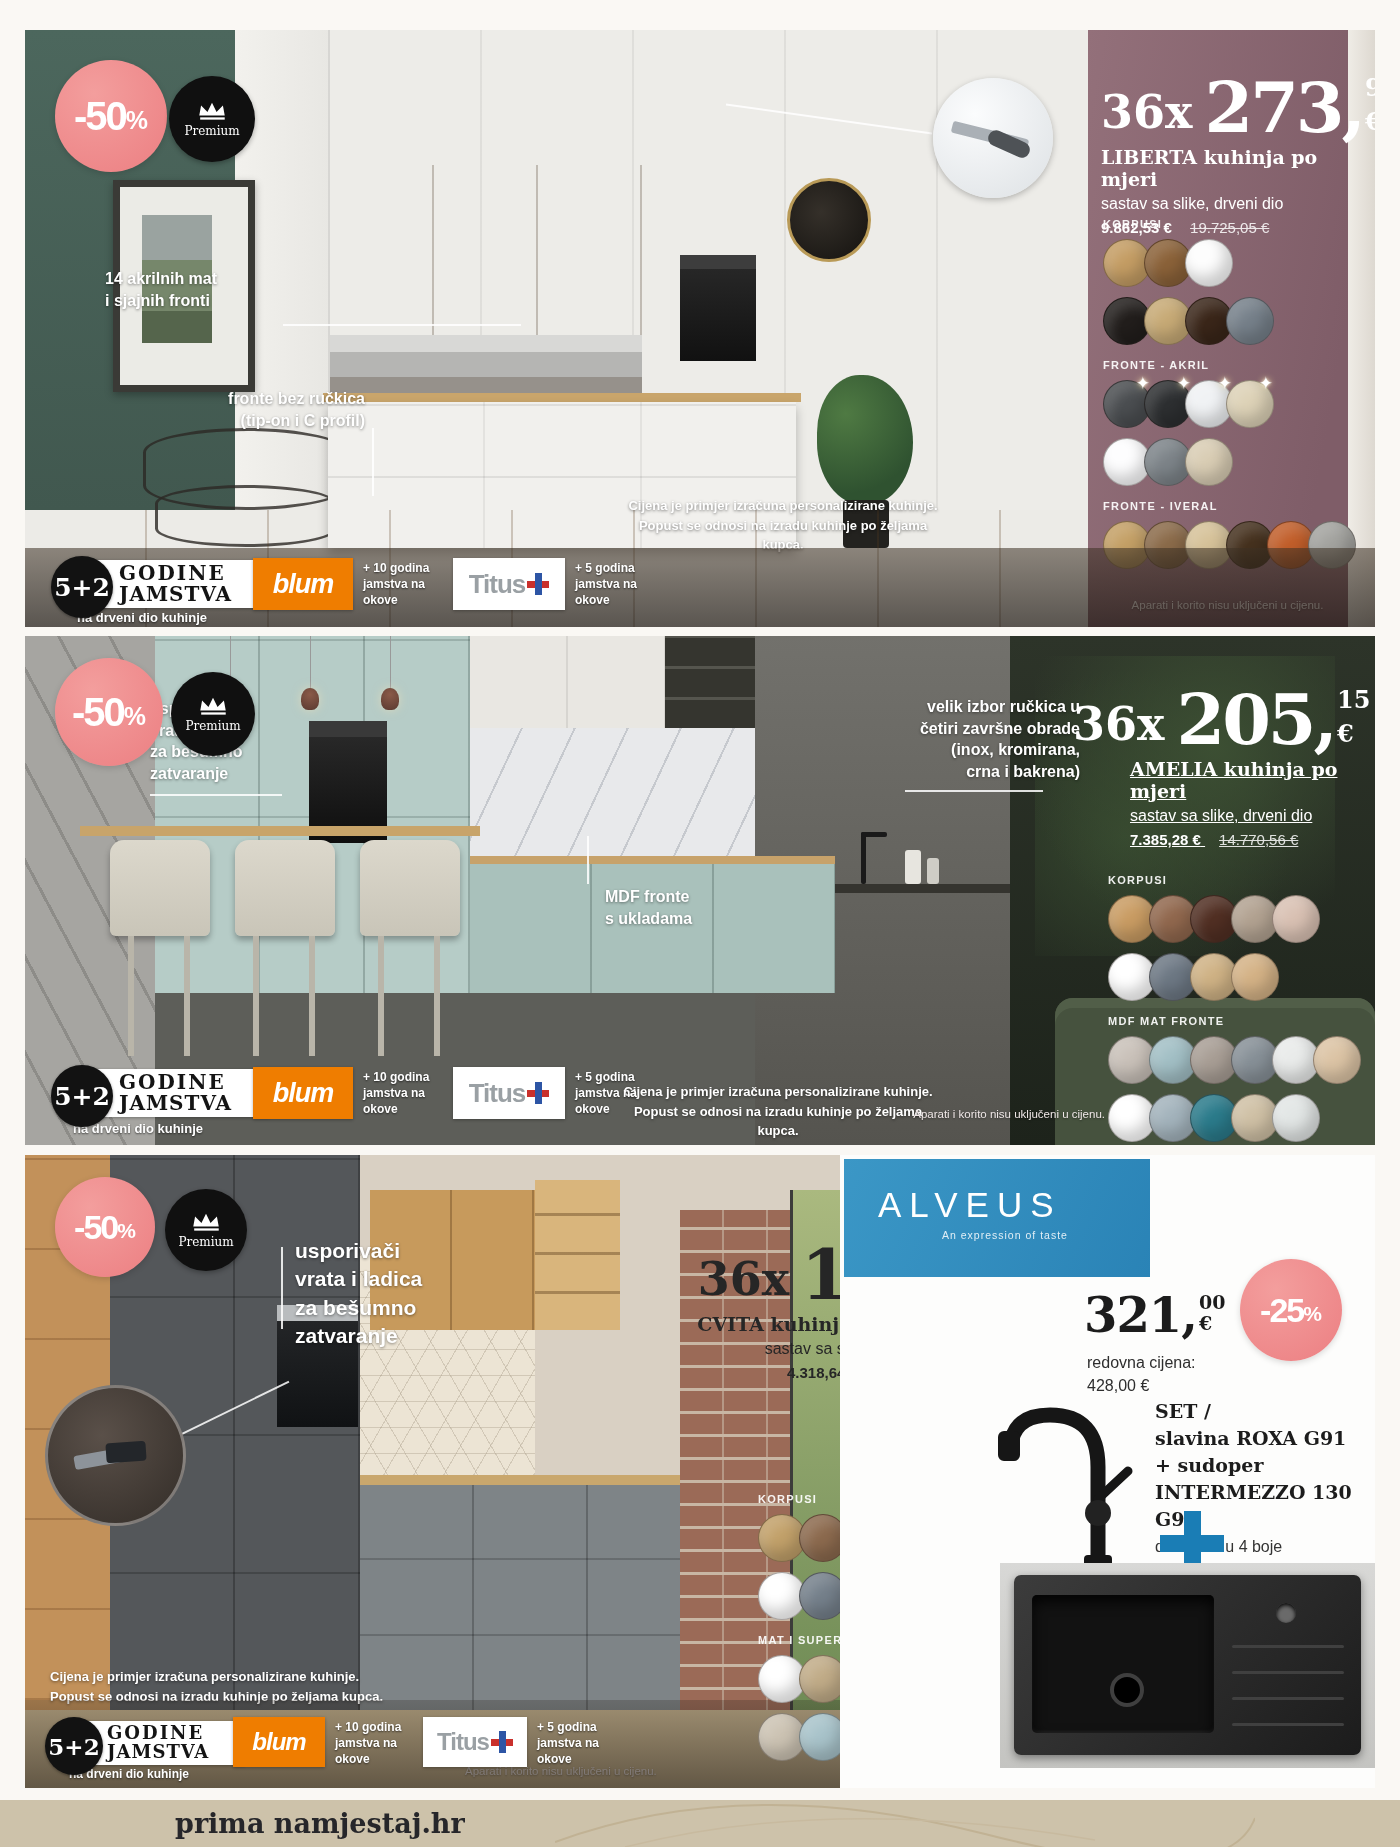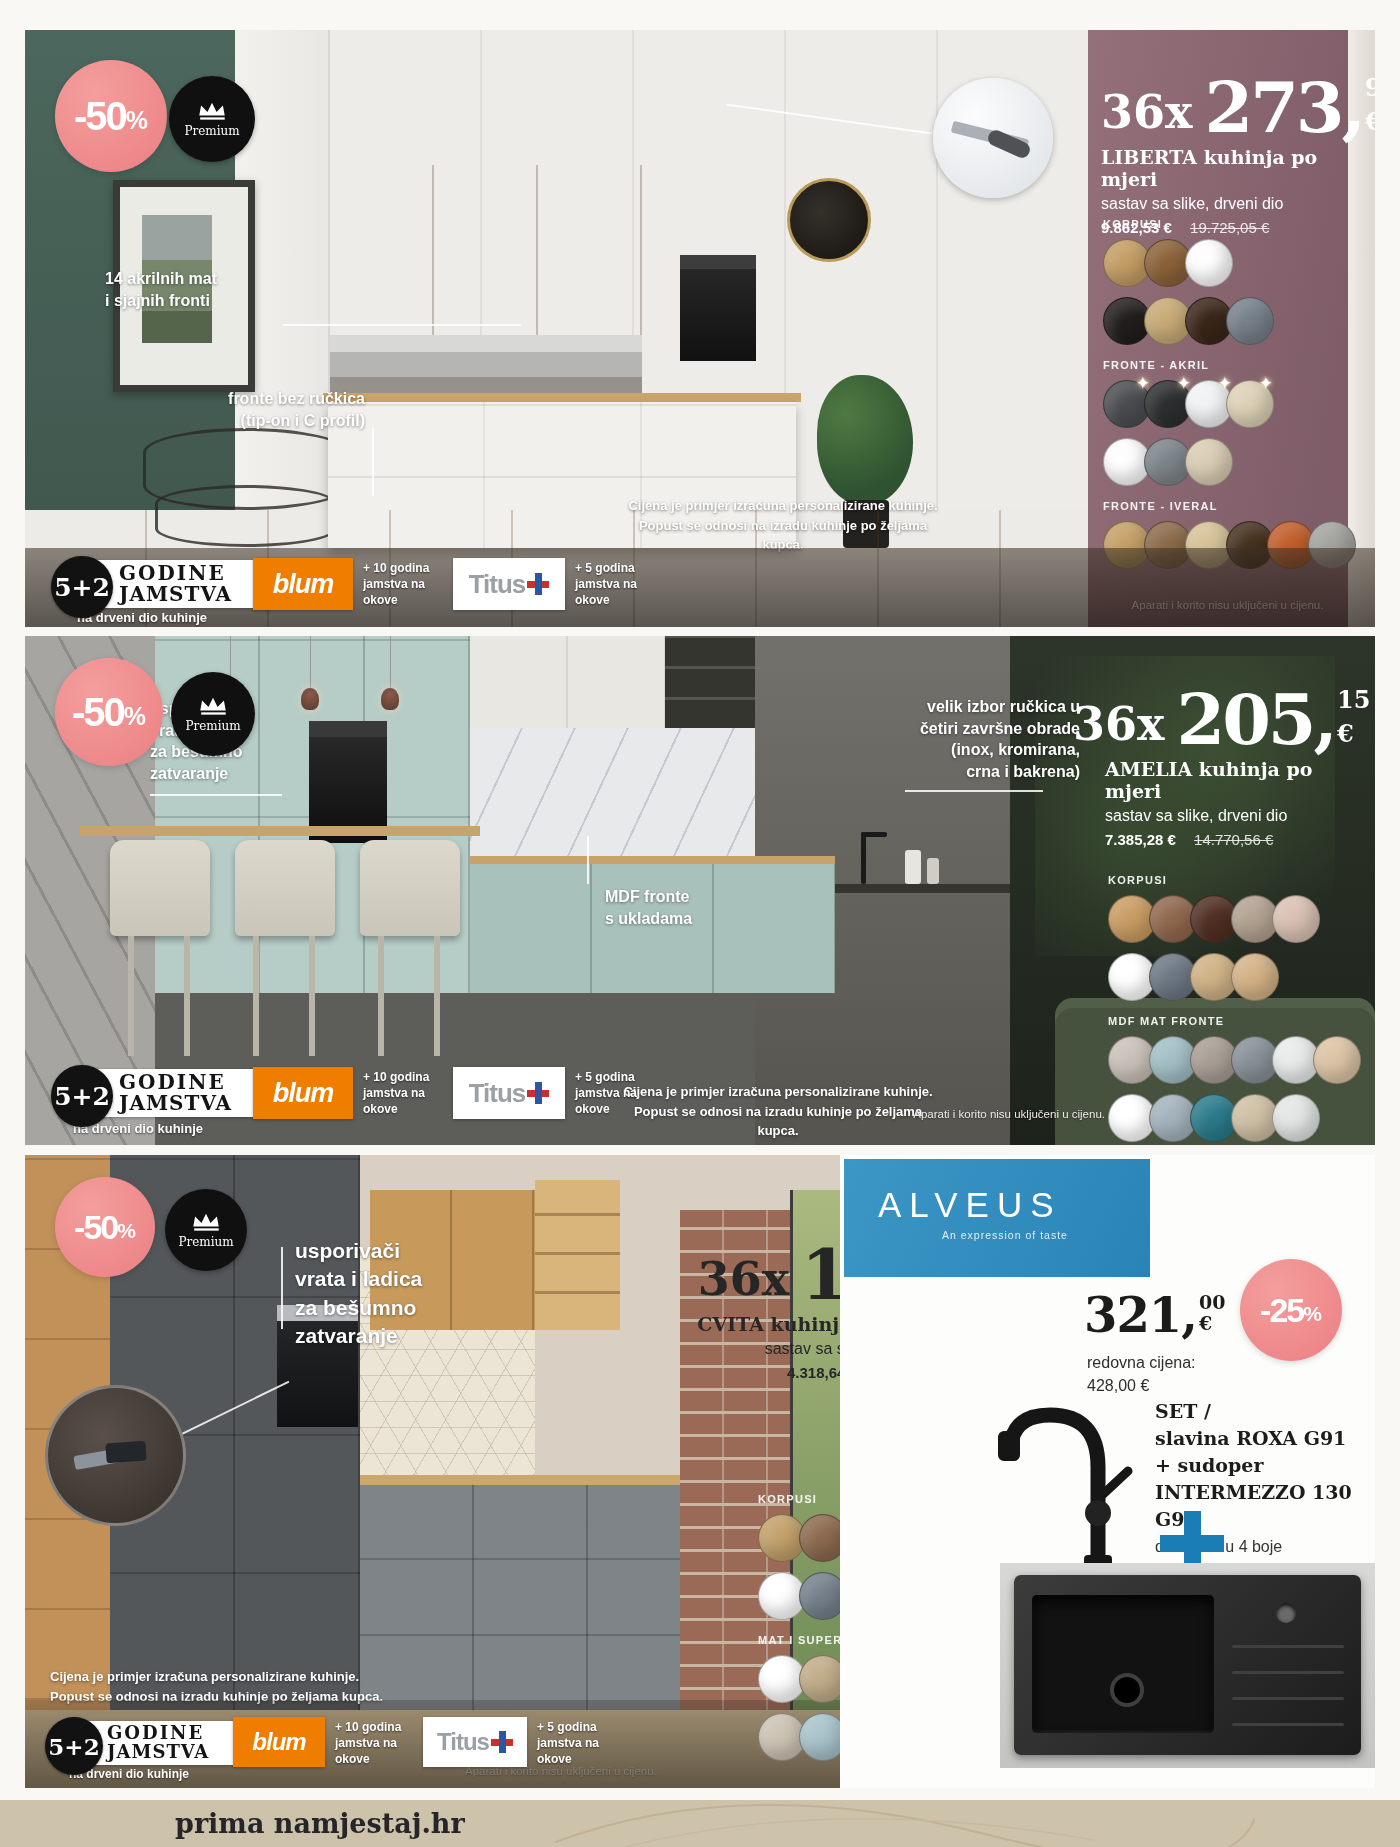--- a/index.html
+++ b/index.html
@@ -345,21 +345,21 @@
 
   <div class="abs light" style="left:1048px;top:52px;z-index:25;width:290px;">
     <div class="price-line">
       <span class="inst">36x</span>
       <span class="big">205,</span>
       <span class="sup">
         <span>15</span>
         <span>€</span>
       </span>
     </div>
-    <div style="margin-left:32px;">
+    <div style="margin-left:57px;text-decoration:underline;">
       <div class="k-name">AMELIA kuhinja po mjeri</div>
       <div class="k-detail">sastav sa slike, drveni dio</div>
       <div class="k-prices">
         <span class="now">7.385,28 €</span>
         <span class="old">14.770,56 €</span>
       </div>
     </div>
   </div>
 
   <div class="abs swgroup-wrap light" style="left:1083px;top:222px;width:260px;">

